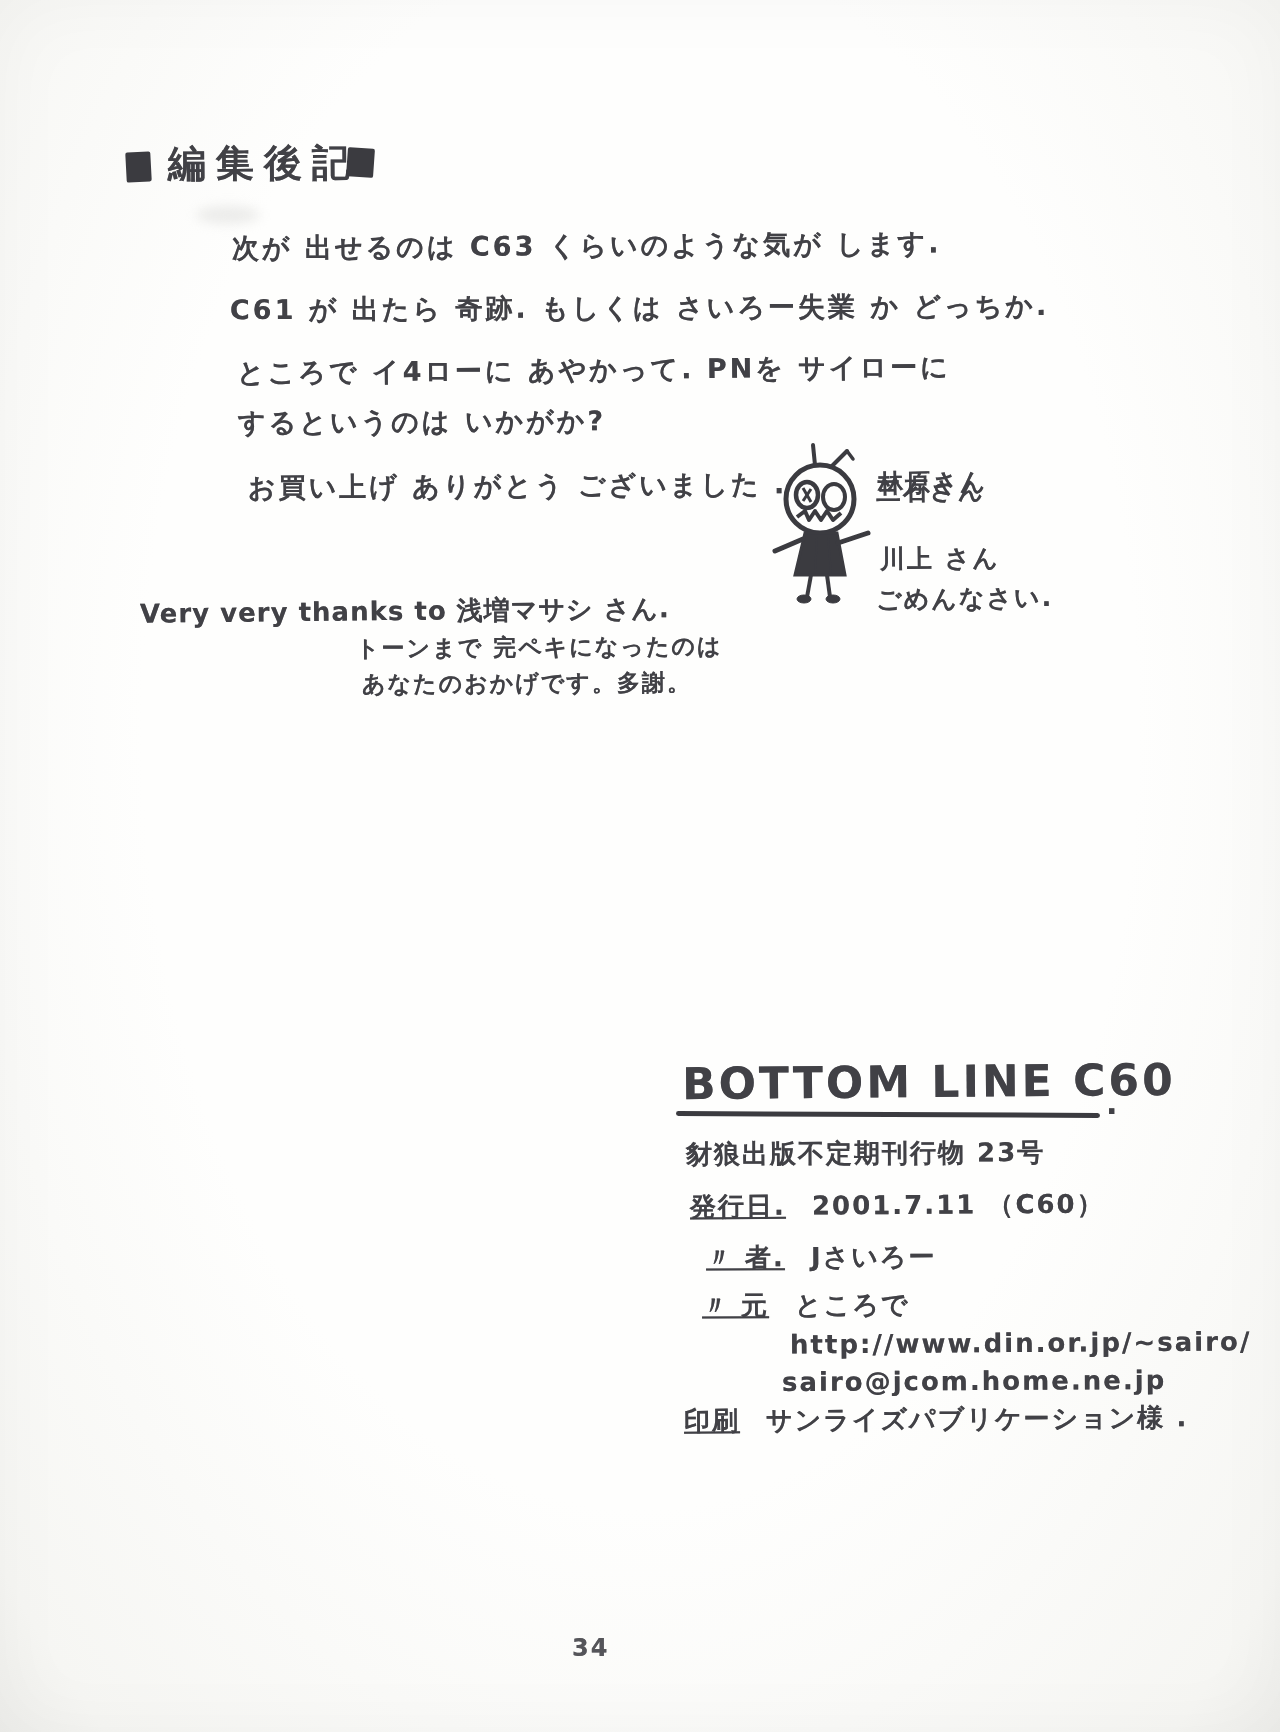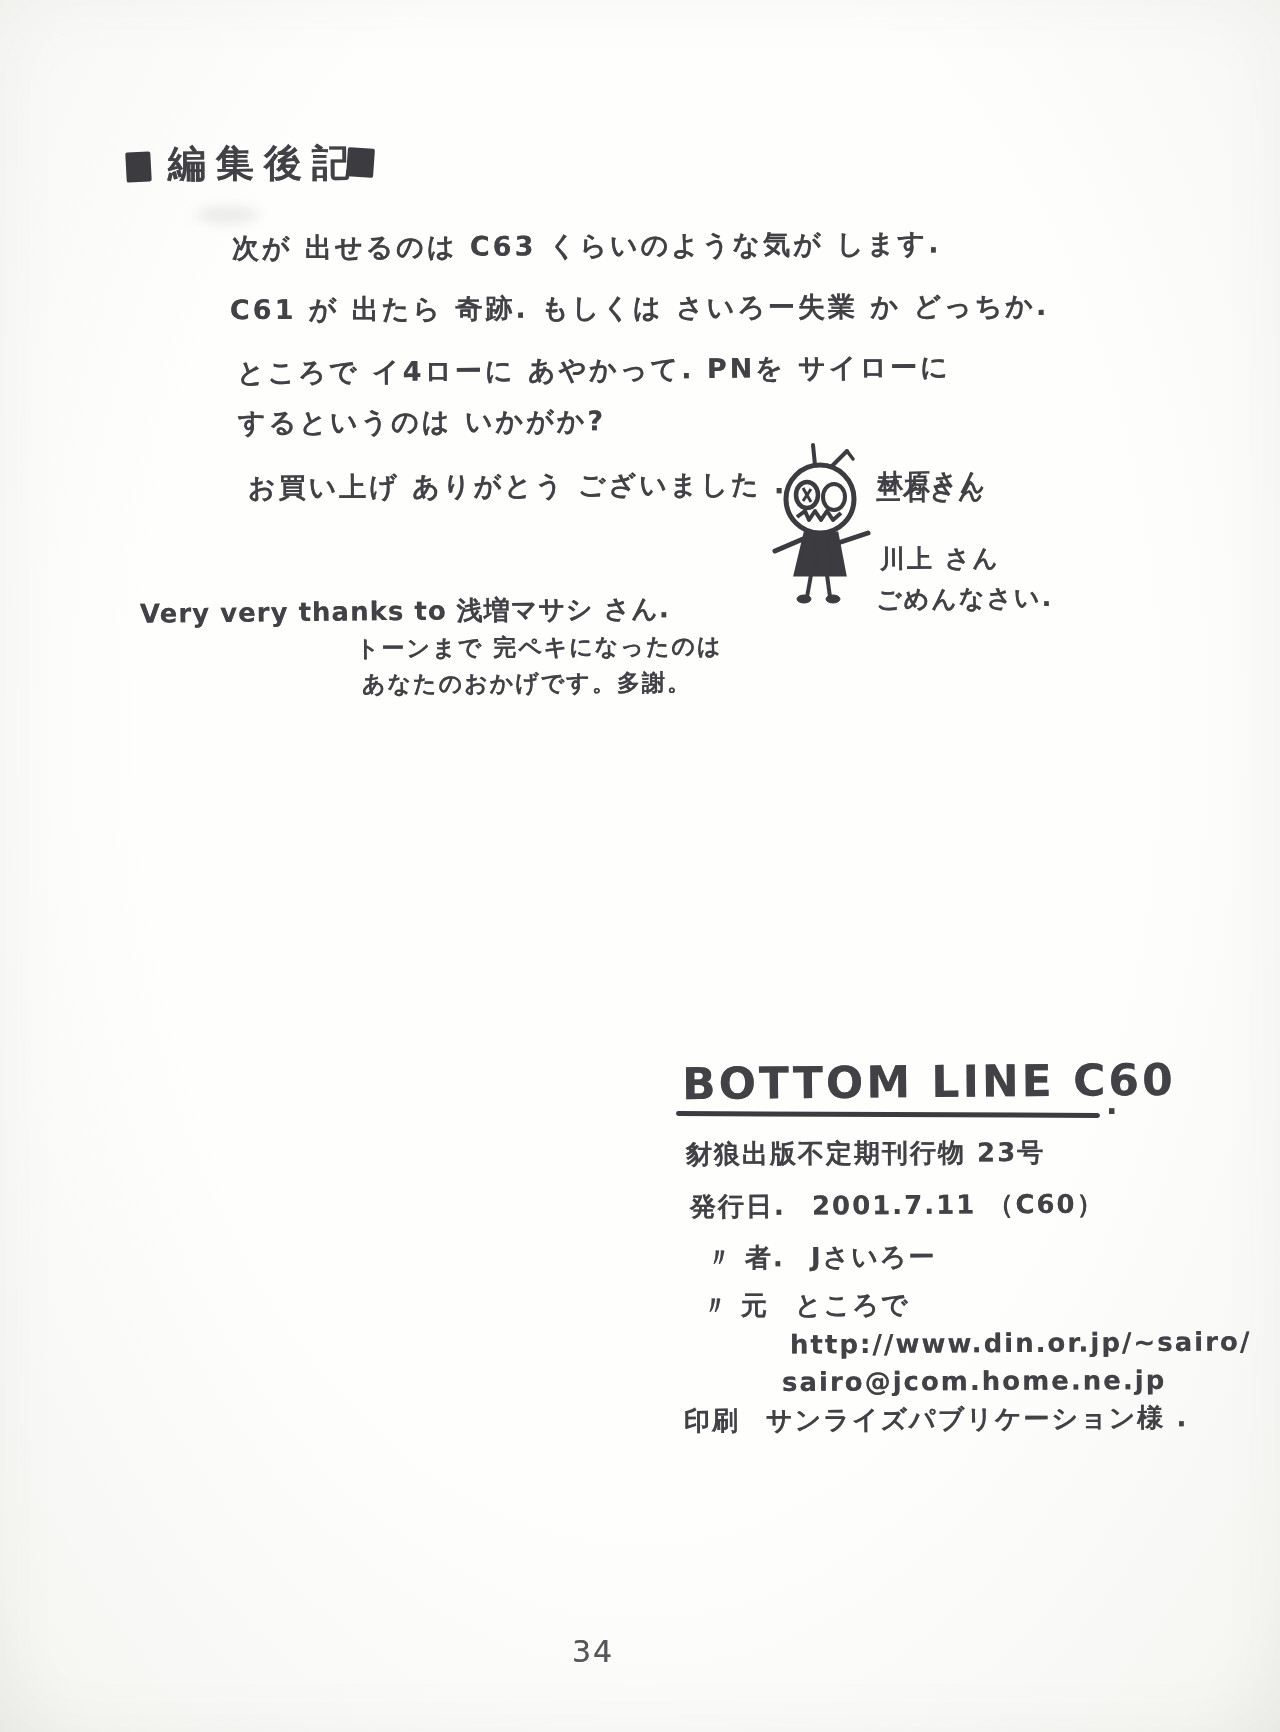--- a/index.html
+++ b/index.html
@@ -36,22 +36,22 @@
   .thanks-en{font-size:26px;letter-spacing:1px;}
   .thanks-jp{font-size:23px;letter-spacing:2px;}
   .colo-title{font-size:44px;letter-spacing:3px;transform:rotate(-0.5deg);}
   .colo-underline{
     position:absolute;
     background:#3b3b40;
     height:5px;border-radius:3px;
     transform:rotate(0.25deg);
   }
   .colo-line{font-size:26px;letter-spacing:2px;}
-  .colo-label{display:inline-block;margin-right:26px;}
-  .page-num{font-size:30px;font-weight:400;letter-spacing:2px;color:#55555a;}
+  .colo-label{display:inline-block;margin-right:26px;text-decoration:underline;}
+  .page-num{font-size:24px;font-weight:700;letter-spacing:2px;color:#55555a;}
   .smudge{
     position:absolute;
     background:#dddddb;
     border-radius:50%;
     filter:blur(6px);
     opacity:0.55;
   }
   svg.doodle{position:absolute;overflow:visible;}
   svg.doodle *{stroke:#3b3b40;}
 </style>

